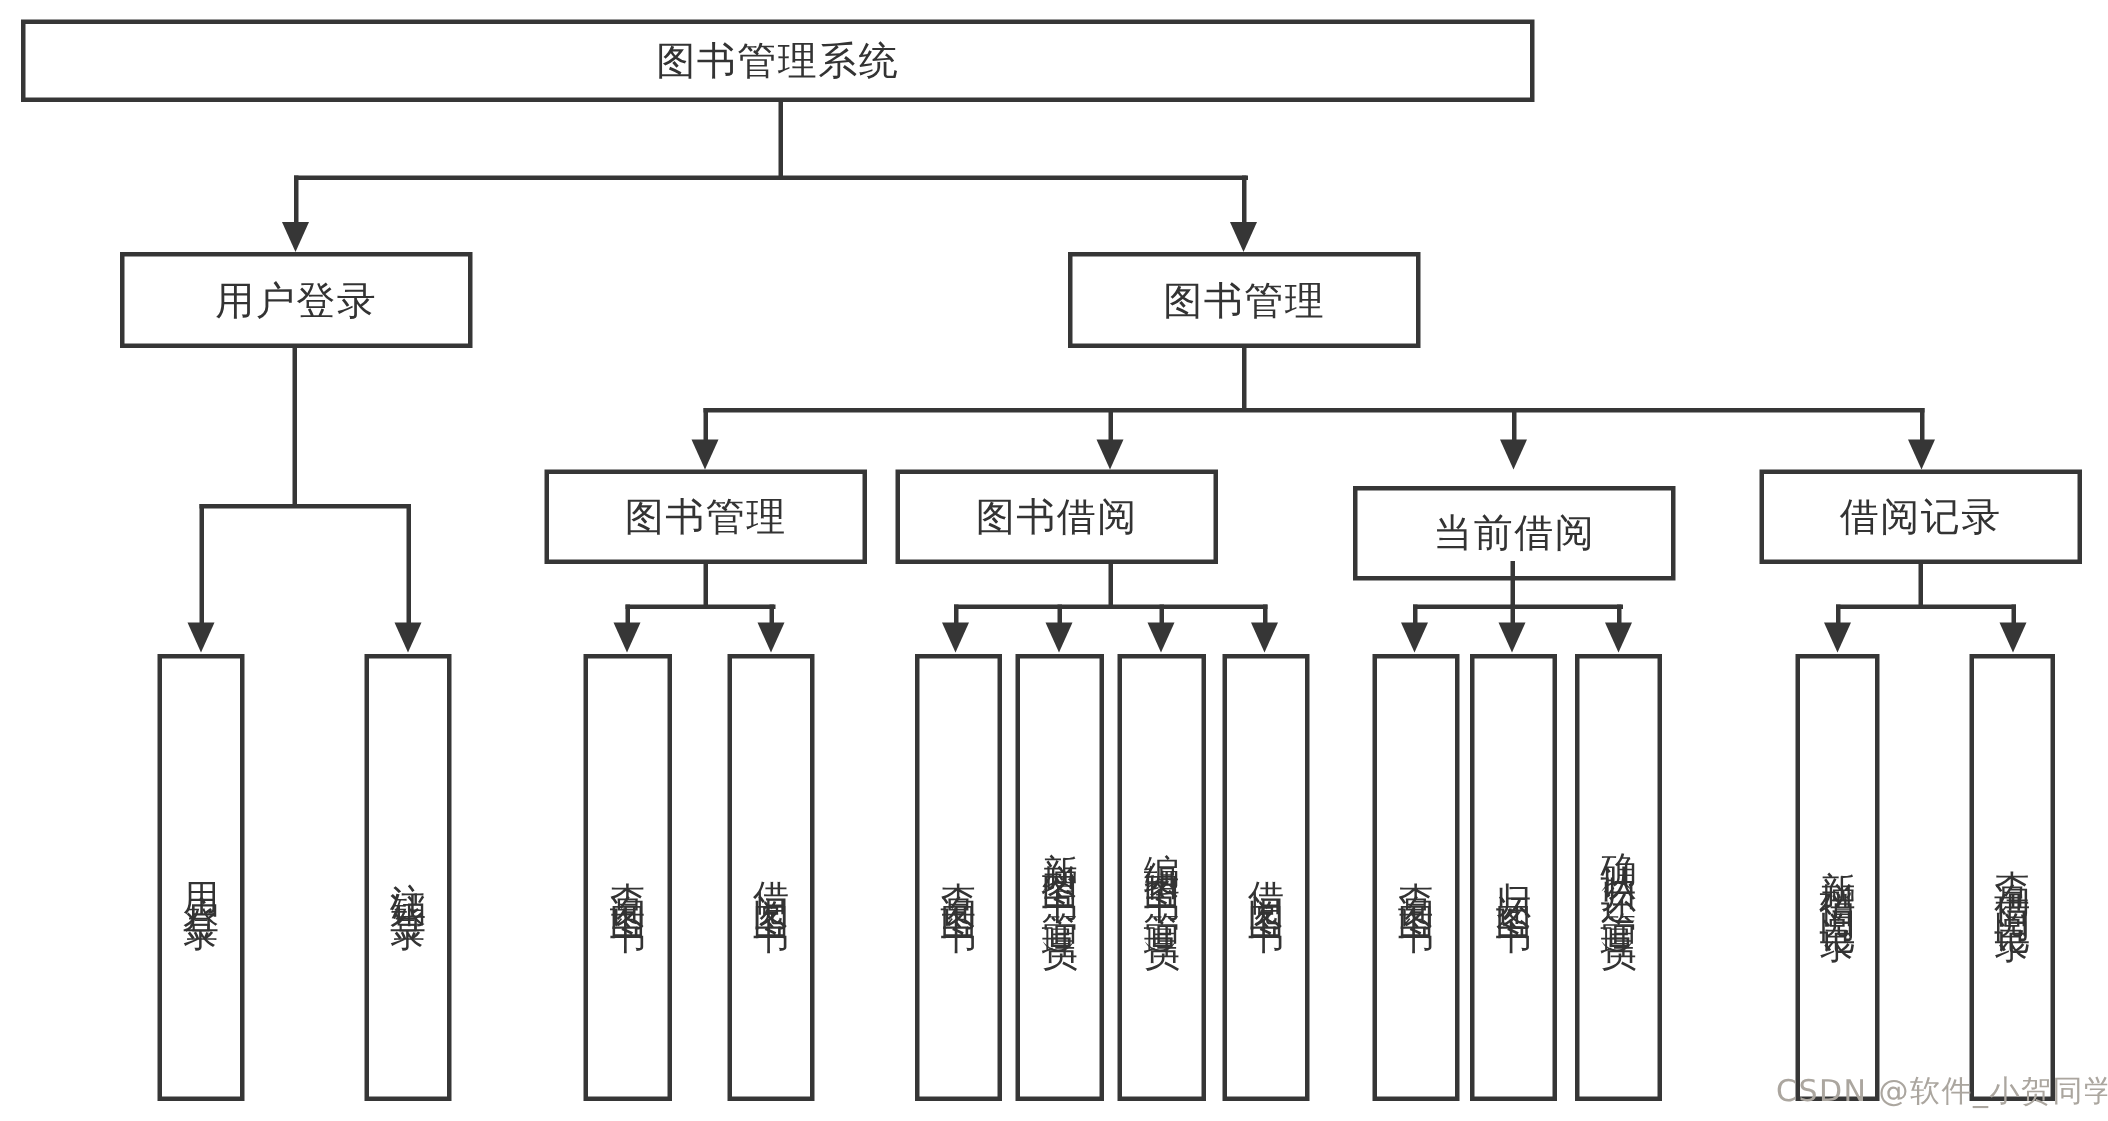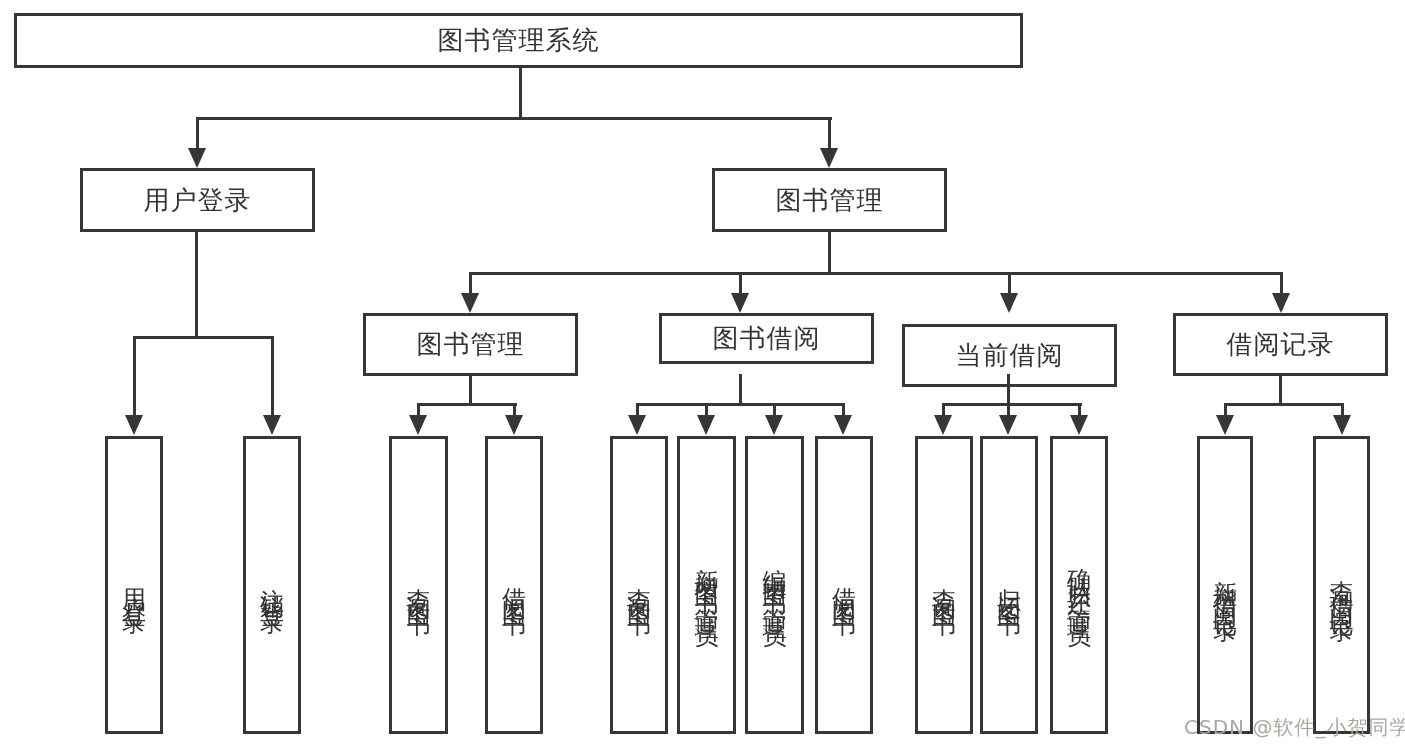--- a/index.html
+++ b/index.html
@@ -39,21 +39,21 @@
   <div class="box hbox" style="left:80px;top:168px;width:235px;height:64px;">
     <span>用户登录</span>
   </div>
   <div class="box hbox" style="left:712px;top:168px;width:235px;height:64px;">
     <span>图书管理</span>
   </div>
 
   <div class="box hbox" style="left:363px;top:313px;width:215px;height:63px;">
     <span>图书管理</span>
   </div>
-  <div class="box hbox" style="left:659px;top:313px;width:215px;height:51px;">
+  <div class="box hbox" style="left:597px;top:313px;width:215px;height:63px;">
     <span>图书借阅</span>
   </div>
   <div class="box hbox" style="left:902px;top:313px;width:215px;height:63px;margin-top:11px;">
     <span>当前借阅</span>
   </div>
   <div class="box hbox" style="left:1173px;top:313px;width:215px;height:63px;">
     <span>借阅记录</span>
   </div>
 
   <div class="box vbox" style="left:105px;top:436px;width:58px;height:298px;">

